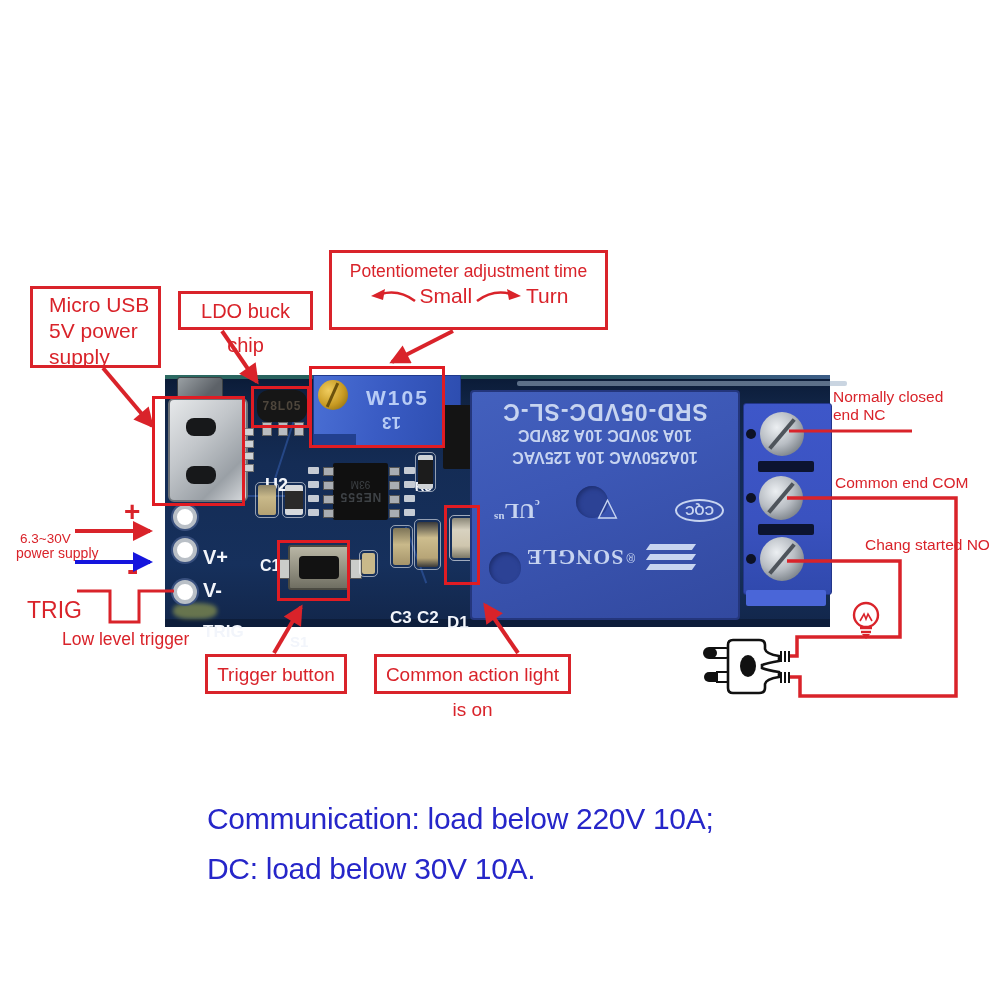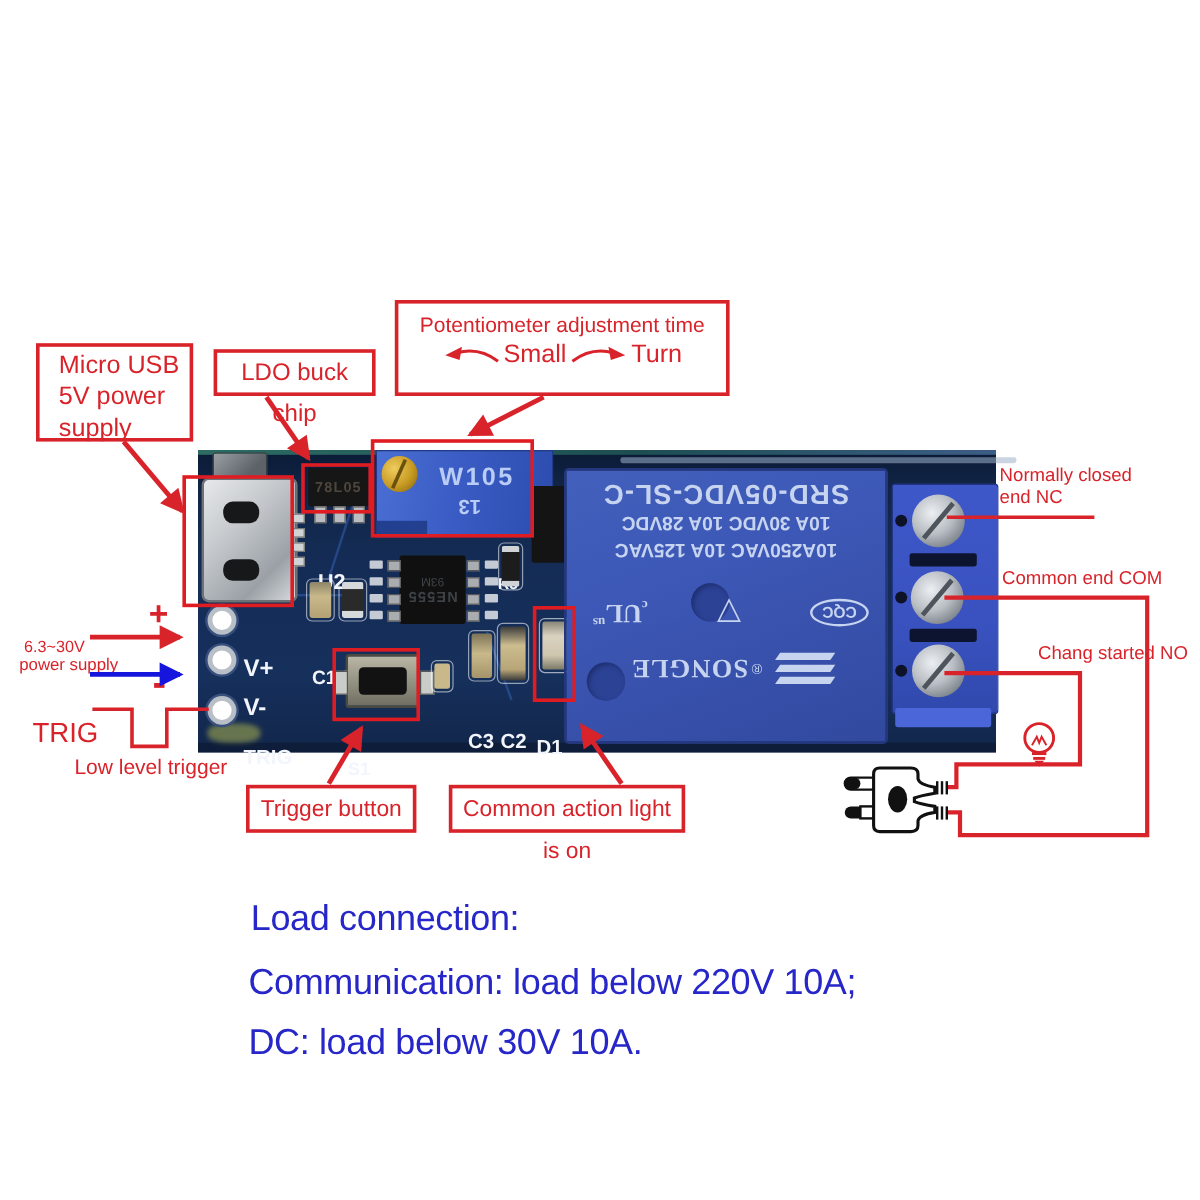--- a/index.html
+++ b/index.html
@@ -20,21 +20,21 @@
   .trace{position:absolute;background:#2a4f93;opacity:.8;}
   .silk{position:absolute;color:#f2f5fb;font-weight:700;margin-top:40px;}
   .smd{position:absolute;border-radius:2px;outline:1px solid rgba(255,255,255,.55);outline-offset:2px;}
   
   .usb{position:absolute;left:3px;top:23px;width:80px;height:104px;border-radius:6px;
        background:linear-gradient(135deg,#e6e8ea 0%,#c2c6ca 40%,#9aa0a6 75%,#d7dadd 100%);
        border:2px solid #6d7277;box-sizing:border-box;}
   .usb .slot{position:absolute;left:16px;width:30px;height:18px;background:#17181a;border-radius:8px;}
   .usb .pin{position:absolute;left:74px;width:8px;height:6px;background:#cfd3d6;border:1px solid #777;}
   
-  .chip78{position:absolute;left:92px;top:15px;width:50px;height:32px;background:#161616;border-radius:2px;
+  .chip78{position:absolute;left:92px;top:15px;width:50px;height:32px;background:#161616;border-radius:12px;
           color:#4e463c;font-size:12px;font-weight:700;text-align:center;line-height:32px;letter-spacing:1px;}
   .leg{position:absolute;width:8px;height:12px;background:#b9bdc1;border:1px solid #666;}
   .ne555{position:absolute;left:168px;top:88px;width:55px;height:57px;background:#101010;border-radius:2px;
          color:#3e4246;display:flex;flex-direction:column;align-items:center;justify-content:center;transform:rotate(180deg);}
   .pin{position:absolute;width:9px;height:7px;background:#a9adb2;border:1px solid #555;}
   .pad-dash{position:absolute;width:11px;height:7px;background:#d8dde2;border-radius:1px;opacity:.9;}
   
   .pot{position:absolute;left:148px;top:0px;width:148px;height:72px;
        background:linear-gradient(100deg,#4a6fd4 0%,#3a5cc4 45%,#2c4cae 100%);border:1px solid #203a8c;box-sizing:border-box;}
   .pot .screw{position:absolute;left:4px;top:4px;width:30px;height:30px;border-radius:50%;
@@ -257,21 +257,20 @@
   <div class="red-text" style="left:835px;top:474px;font-size:15.5px;">Common end COM</div>
   <div class="red-text" style="left:865px;top:536px;font-size:15.5px;">Chang started NO</div>
 
   <div class="red-text" style="left:124px;top:496px;font-size:28px;font-weight:700;">+</div>
   <div class="red-text" style="left:20px;top:531px;font-size:13.5px;">6.3~30V</div>
   <div class="red-text" style="left:16px;top:545px;font-size:14px;">power supply</div>
   <div class="red-text" style="left:127px;top:550px;font-size:34px;font-weight:700;">-</div>
   <div class="red-text" style="left:27px;top:597px;font-size:23px;">TRIG</div>
   <div class="red-text" style="left:62px;top:629px;font-size:17.5px;">Low level trigger</div>
 
-  <div class="blue-footer" style="left:209px;top:749px;">Load connection:</div>
   <div class="blue-footer" style="left:207px;top:802px;">Communication: load below 220V 10A;</div>
   <div class="blue-footer" style="left:207px;top:852px;">DC: load below 30V 10A.</div>
 
   <svg class="overlay" width="1000" height="1000" viewBox="0 0 1000 1000">
     <defs>
       <marker id="mr" viewBox="0 0 10 10" refX="8.5" refY="5" markerWidth="5.5" markerHeight="5" orient="auto">
         <path d="M0,0 L10,5 L0,10 z" fill="#d9232a"></path>
       </marker>
       <marker id="mb" viewBox="0 0 10 10" refX="8.5" refY="5" markerWidth="5.5" markerHeight="5" orient="auto">
         <path d="M0,0 L10,5 L0,10 z" fill="#1515dd"></path>

